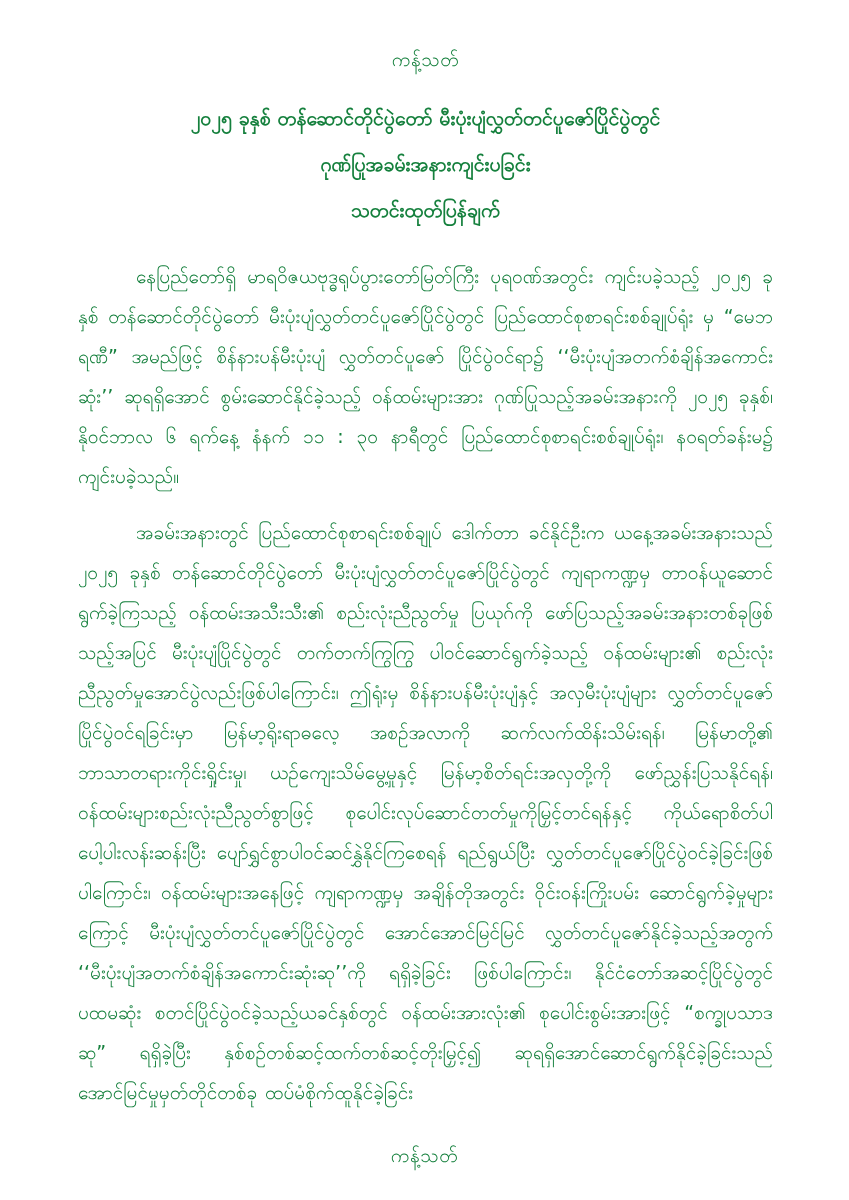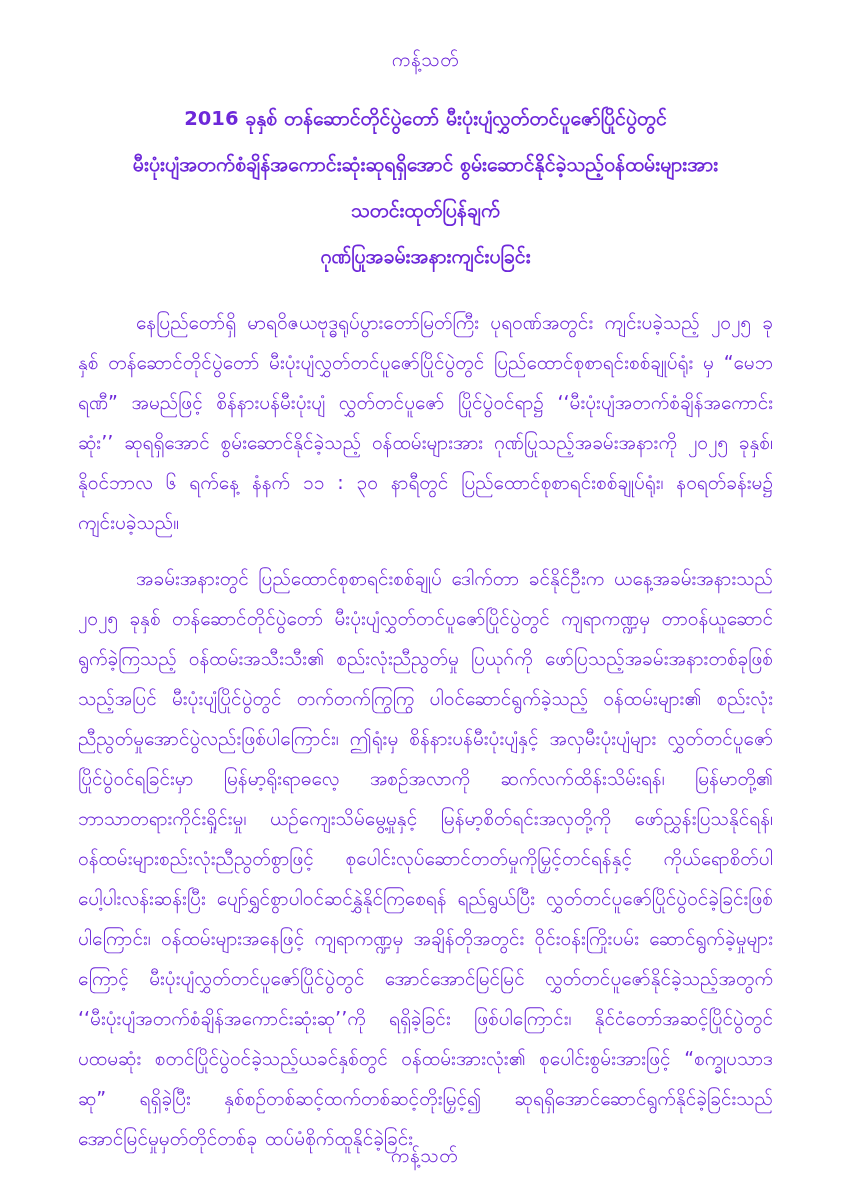--- a/index.html
+++ b/index.html
@@ -6,21 +6,21 @@
     margin: 0;
     padding: 0;
     background: #ffffff;
   }
   .page {
     position: relative;
     width: 849px;
     height: 1200px;
     margin: 0 auto;
     background: #ffffff;
-    color: #6d28d9;
+    color: #15803d;
     font-family: "DejaVu Sans", sans-serif;
     box-sizing: border-box;
     padding: 42px 60px 0 62px;
     overflow: hidden;
   }
   .classification {
     text-align: center;
     font-size: 19px;
     font-weight: 400;
     line-height: 34px;
@@ -58,24 +58,23 @@
   }
 </style>
 </head>
 <body>
 
 <div class="page">
 
   <div class="classification top">ကန့်သတ်</div>
 
   <div class="doc-title">
-    <span class="t-line">2016 ခုနှစ် တန်ဆောင်တိုင်ပွဲတော် မီးပုံးပျံလွှတ်တင်ပူဇော်ပြိုင်ပွဲတွင်</span>
-    <span class="t-line">မီးပုံးပျံအတက်စံချိန်အကောင်းဆုံးဆုရရှိအောင် စွမ်းဆောင်နိုင်ခဲ့သည့်ဝန်ထမ်းများအား</span>
+    <span class="t-line">၂၀၂၅ ခုနှစ် တန်ဆောင်တိုင်ပွဲတော် မီးပုံးပျံလွှတ်တင်ပူဇော်ပြိုင်ပွဲတွင်</span>
+    <span class="t-line">ဂုဏ်ပြုအခမ်းအနားကျင်းပခြင်း</span>
     <span class="t-line">သတင်းထုတ်ပြန်ချက်</span>
-    <span class="t-line">ဂုဏ်ပြုအခမ်းအနားကျင်းပခြင်း</span>
   </div>
 
   <div class="body-text">
     <p>နေပြည်တော်ရှိ မာရဝိဇယဗုဒ္ဓရုပ်ပွားတော်မြတ်ကြီး ပုရဝဏ်အတွင်း ကျင်းပခဲ့သည့် ၂၀၂၅ ခုနှစ် တန်ဆောင်တိုင်ပွဲတော် မီးပုံးပျံလွှတ်တင်ပူဇော်ပြိုင်ပွဲတွင် ပြည်ထောင်စုစာရင်းစစ်ချုပ်ရုံး မှ “မေဘရဏီ” အမည်ဖြင့် စိန်နားပန်မီးပုံးပျံ လွှတ်တင်ပူဇော် ပြိုင်ပွဲဝင်ရာ၌ ‘‘မီးပုံးပျံအတက်စံချိန်အကောင်းဆုံး’’ ဆုရရှိအောင် စွမ်းဆောင်နိုင်ခဲ့သည့် ဝန်ထမ်းများအား ဂုဏ်ပြုသည့်အခမ်းအနားကို ၂၀၂၅ ခုနှစ်၊ နိုဝင်ဘာလ ၆ ရက်နေ့ နံနက် ၁၁ : ၃၀ နာရီတွင် ပြည်ထောင်စုစာရင်းစစ်ချုပ်ရုံး၊ နဝရတ်ခန်းမ၌ ကျင်းပခဲ့သည်။</p>
     <p>အခမ်းအနားတွင် ပြည်ထောင်စုစာရင်းစစ်ချုပ် ဒေါက်တာ ခင်နိုင်ဦးက ယနေ့အခမ်းအနားသည် ၂၀၂၅ ခုနှစ် တန်ဆောင်တိုင်ပွဲတော် မီးပုံးပျံလွှတ်တင်ပူဇော်ပြိုင်ပွဲတွင် ကျရာကဏ္ဍမှ တာဝန်ယူဆောင်ရွက်ခဲ့ကြသည့် ဝန်ထမ်းအသီးသီး၏ စည်းလုံးညီညွတ်မှု ပြယုဂ်ကို ဖော်ပြသည့်အခမ်းအနားတစ်ခုဖြစ်သည့်အပြင် မီးပုံးပျံပြိုင်ပွဲတွင် တက်တက်ကြွကြွ ပါဝင်ဆောင်ရွက်ခဲ့သည့် ဝန်ထမ်းများ၏ စည်းလုံးညီညွတ်မှုအောင်ပွဲလည်းဖြစ်ပါကြောင်း၊ ဤရုံးမှ စိန်နားပန်မီးပုံးပျံနှင့် အလှမီးပုံးပျံများ လွှတ်တင်ပူဇော်ပြိုင်ပွဲဝင်ရခြင်းမှာ မြန်မာ့ရိုးရာဓလေ့ အစဉ်အလာကို ဆက်လက်ထိန်းသိမ်းရန်၊ မြန်မာတို့၏ ဘာသာတရားကိုင်းရှိုင်းမှု၊ ယဉ်ကျေးသိမ်မွေ့မှုနှင့် မြန်မာ့စိတ်ရင်းအလှတို့ကို ဖော်ညွှန်းပြသနိုင်ရန်၊ ဝန်ထမ်းများစည်းလုံးညီညွတ်စွာဖြင့် စုပေါင်းလုပ်ဆောင်တတ်မှုကိုမြှင့်တင်ရန်နှင့် ကိုယ်ရောစိတ်ပါ ပေါ့ပါးလန်းဆန်းပြီး ပျော်ရွှင်စွာပါဝင်ဆင်နွှဲနိုင်ကြစေရန် ရည်ရွယ်ပြီး လွှတ်တင်ပူဇော်ပြိုင်ပွဲဝင်ခဲ့ခြင်းဖြစ်ပါကြောင်း၊ ဝန်ထမ်းများအနေဖြင့် ကျရာကဏ္ဍမှ အချိန်တိုအတွင်း ဝိုင်းဝန်းကြိုးပမ်း ဆောင်ရွက်ခဲ့မှုများကြောင့် မီးပုံးပျံလွှတ်တင်ပူဇော်ပြိုင်ပွဲတွင် အောင်အောင်မြင်မြင် လွှတ်တင်ပူဇော်နိုင်ခဲ့သည့်အတွက် ‘‘မီးပုံးပျံအတက်စံချိန်အကောင်းဆုံးဆု’’ကို ရရှိခဲ့ခြင်း ဖြစ်ပါကြောင်း၊ နိုင်ငံတော်အဆင့်ပြိုင်ပွဲတွင် ပထမဆုံး စတင်ပြိုင်ပွဲဝင်ခဲ့သည့်ယခင်နှစ်တွင် ဝန်ထမ်းအားလုံး၏ စုပေါင်းစွမ်းအားဖြင့် “စက္ခုပသာဒဆု” ရရှိခဲ့ပြီး နှစ်စဉ်တစ်ဆင့်ထက်တစ်ဆင့်တိုးမြှင့်၍ ဆုရရှိအောင်ဆောင်ရွက်နိုင်ခဲ့ခြင်းသည် အောင်မြင်မှုမှတ်တိုင်တစ်ခု ထပ်မံစိုက်ထူနိုင်ခဲ့ခြင်း</p>
   </div>
 
   <div class="classification bottom">ကန့်သတ်</div>
 
 </div>

